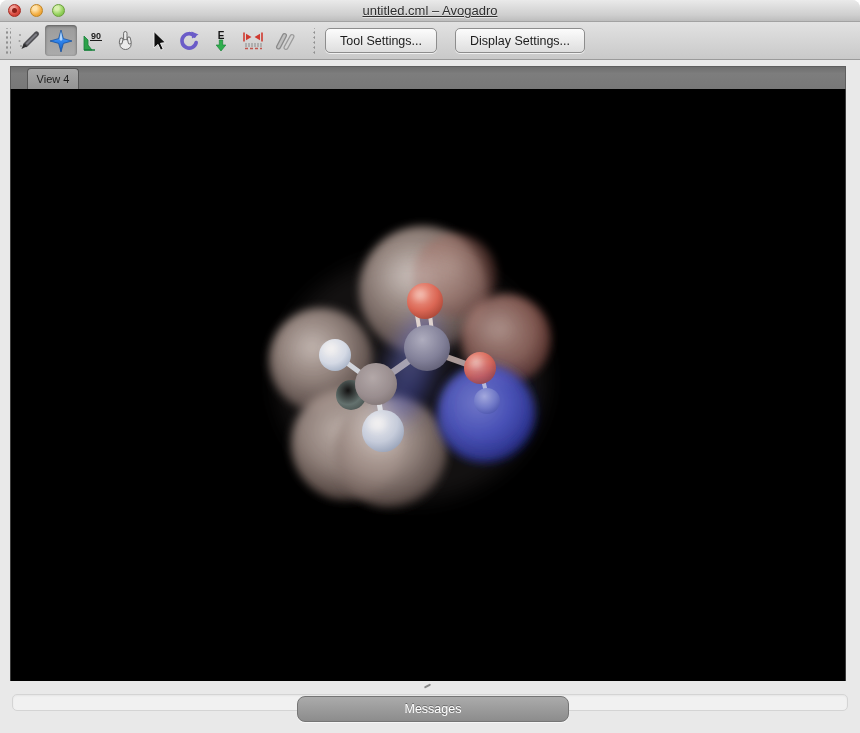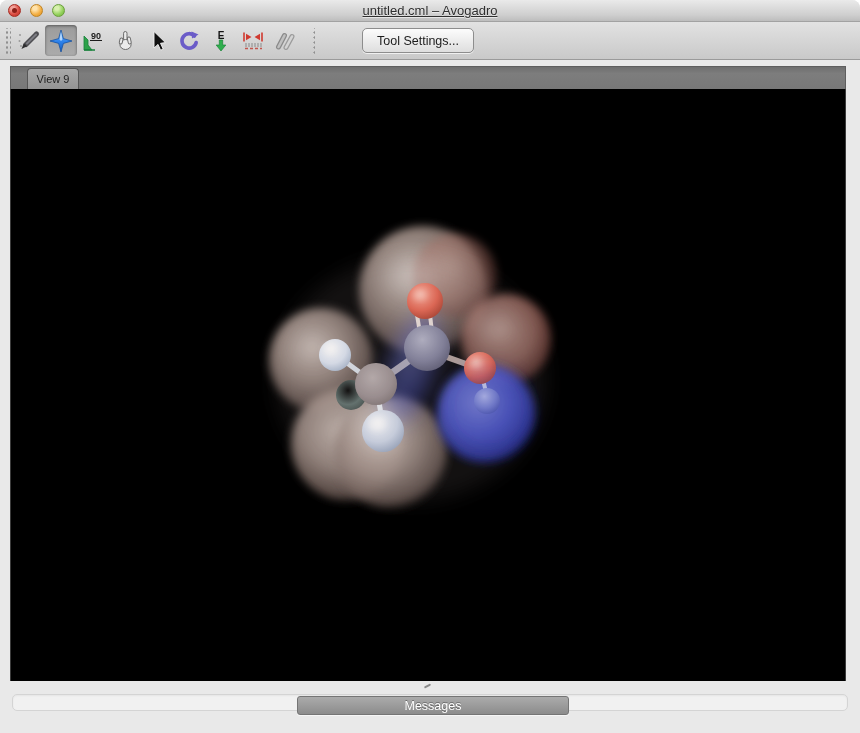--- a/index.html
+++ b/index.html
@@ -22,40 +22,40 @@
           background-image:radial-gradient(circle, #8f8f8f 1px, transparent 1.3px);
           background-size:4px 5px; background-position:1px 2px; }
   .tool { width:32px; height:31px; border:none; background:transparent; border-radius:4px; display:flex; align-items:center; justify-content:center; }
   .tool.active { background:linear-gradient(#9c9c9c,#ababab); box-shadow:inset 0 1px 3px rgba(0,0,0,.45); }
   .tool svg { display:block; }
   .vsep { width:2px; height:26px; margin:0 10px 0 12px;
           background-image:radial-gradient(circle, #8f8f8f 0.9px, transparent 1.2px);
           background-size:3px 5px; background-position:0 2px; }
   .pushbtn { height:25px; padding:0 14px; border:1px solid #8d8d8d; border-radius:5px;
              background:linear-gradient(#fcfcfc,#dedede); font-size:12.5px; color:#1c1c1c;
-             box-shadow:0 1px 0 rgba(255,255,255,.7); font-family:inherit;margin-left:37px; }
+             box-shadow:0 1px 0 rgba(255,255,255,.7); font-family:inherit; }
   .pushbtn + .pushbtn { margin-left:18px; }
   .pushbtn:first-of-type { margin-left:16px; }
 
   
   .workspace { height:673px; background:#e9e9e9; }
   .tabbar { margin:6px 14px 0 10px; height:23px; background:linear-gradient(#6e6e6e,#7d7d7d 30%,#787878); border:1px solid #5e5e5e; border-bottom:none; position:relative; }
   .tab { position:absolute; left:16px; bottom:0; width:52px; height:21px;
          background:linear-gradient(#a8a8a8,#949494); border:1px solid #565656; border-bottom:none;
          border-radius:4px 4px 0 0; font-size:11px; color:#1f1f1f; text-align:center; line-height:20px; }
   .viewport { margin:0 14px 0 10px; height:592px; background:#000; position:relative; border-left:1px solid #3c3c3c; border-right:1px solid #3c3c3c; }
   .viewport svg { position:absolute; inset:0; }
 
   
   .bottombar { height:52px; position:relative; background:#e9e9e9; }
   .dockstrip { position:absolute; left:12px; right:12px; top:13px; height:17px;
                background:#f1f1f1; border:1px solid #d4d4d4; border-radius:5px;
                box-shadow:inset 0 1px 2px rgba(0,0,0,.05); }
   .messagesbtn { position:absolute; left:50%; transform:translateX(-53px); margin-left:-83px;
-                 top:15px; width:272px; height:19px; border:1px solid #757575; border-radius:3px;
+                 top:15px; width:272px; height:26px; border:1px solid #757575; border-radius:8px;
                  background:linear-gradient(#ababab,#8c8c8c); color:#fff; font-size:12.5px;
                  text-shadow:0 -1px 0 rgba(0,0,0,.35); box-shadow:0 1px 0 rgba(255,255,255,.6);
                  font-family:inherit; }
   .caret-mark { position:absolute; left:424px; top:4px; width:7px; height:5px; }
   .caret-mark span { display:block; width:7px; height:2px; background:#8a8a8a; transform:rotate(-28deg); border-radius:1px; }
 </style>
 </head>
 <body>
 
 <div class="window">
@@ -178,26 +178,27 @@
           <line x1="5.5" y1="18" x2="11.5" y2="6.5" stroke="#c0c0c0" stroke-width="2.6" stroke-linecap="round"></line>
           <line x1="13" y1="18.5" x2="19" y2="7.5" stroke="#9b9b9b" stroke-width="5" stroke-linecap="round"></line>
           <line x1="13" y1="18.5" x2="19" y2="7.5" stroke="#d4d4d4" stroke-width="2.6" stroke-linecap="round"></line>
         </svg>
       </span>
     </button>
 
     <div class="vsep"></div>
 
     <button class="pushbtn">Tool Settings...</button>
+    <button class="pushbtn">Display Settings...</button>
   </div>
 
   <div class="workspace">
 
     <div class="tabbar">
-      <div class="tab">View 9</div>
+      <div class="tab">View 4</div>
     </div>
 
     <div class="viewport">
       <svg width="836" height="592" viewBox="0 0 836 592">
         <defs>
           <radialGradient id="gSurf" cx="0.42" cy="0.38" r="0.72">
             <stop offset="0" stop-color="rgba(208,193,185,0.92)"></stop>
             <stop offset="0.45" stop-color="rgba(162,144,136,0.88)"></stop>
             <stop offset="0.8" stop-color="rgba(108,90,84,0.78)"></stop>
             <stop offset="1" stop-color="rgba(35,24,22,0)"></stop>

